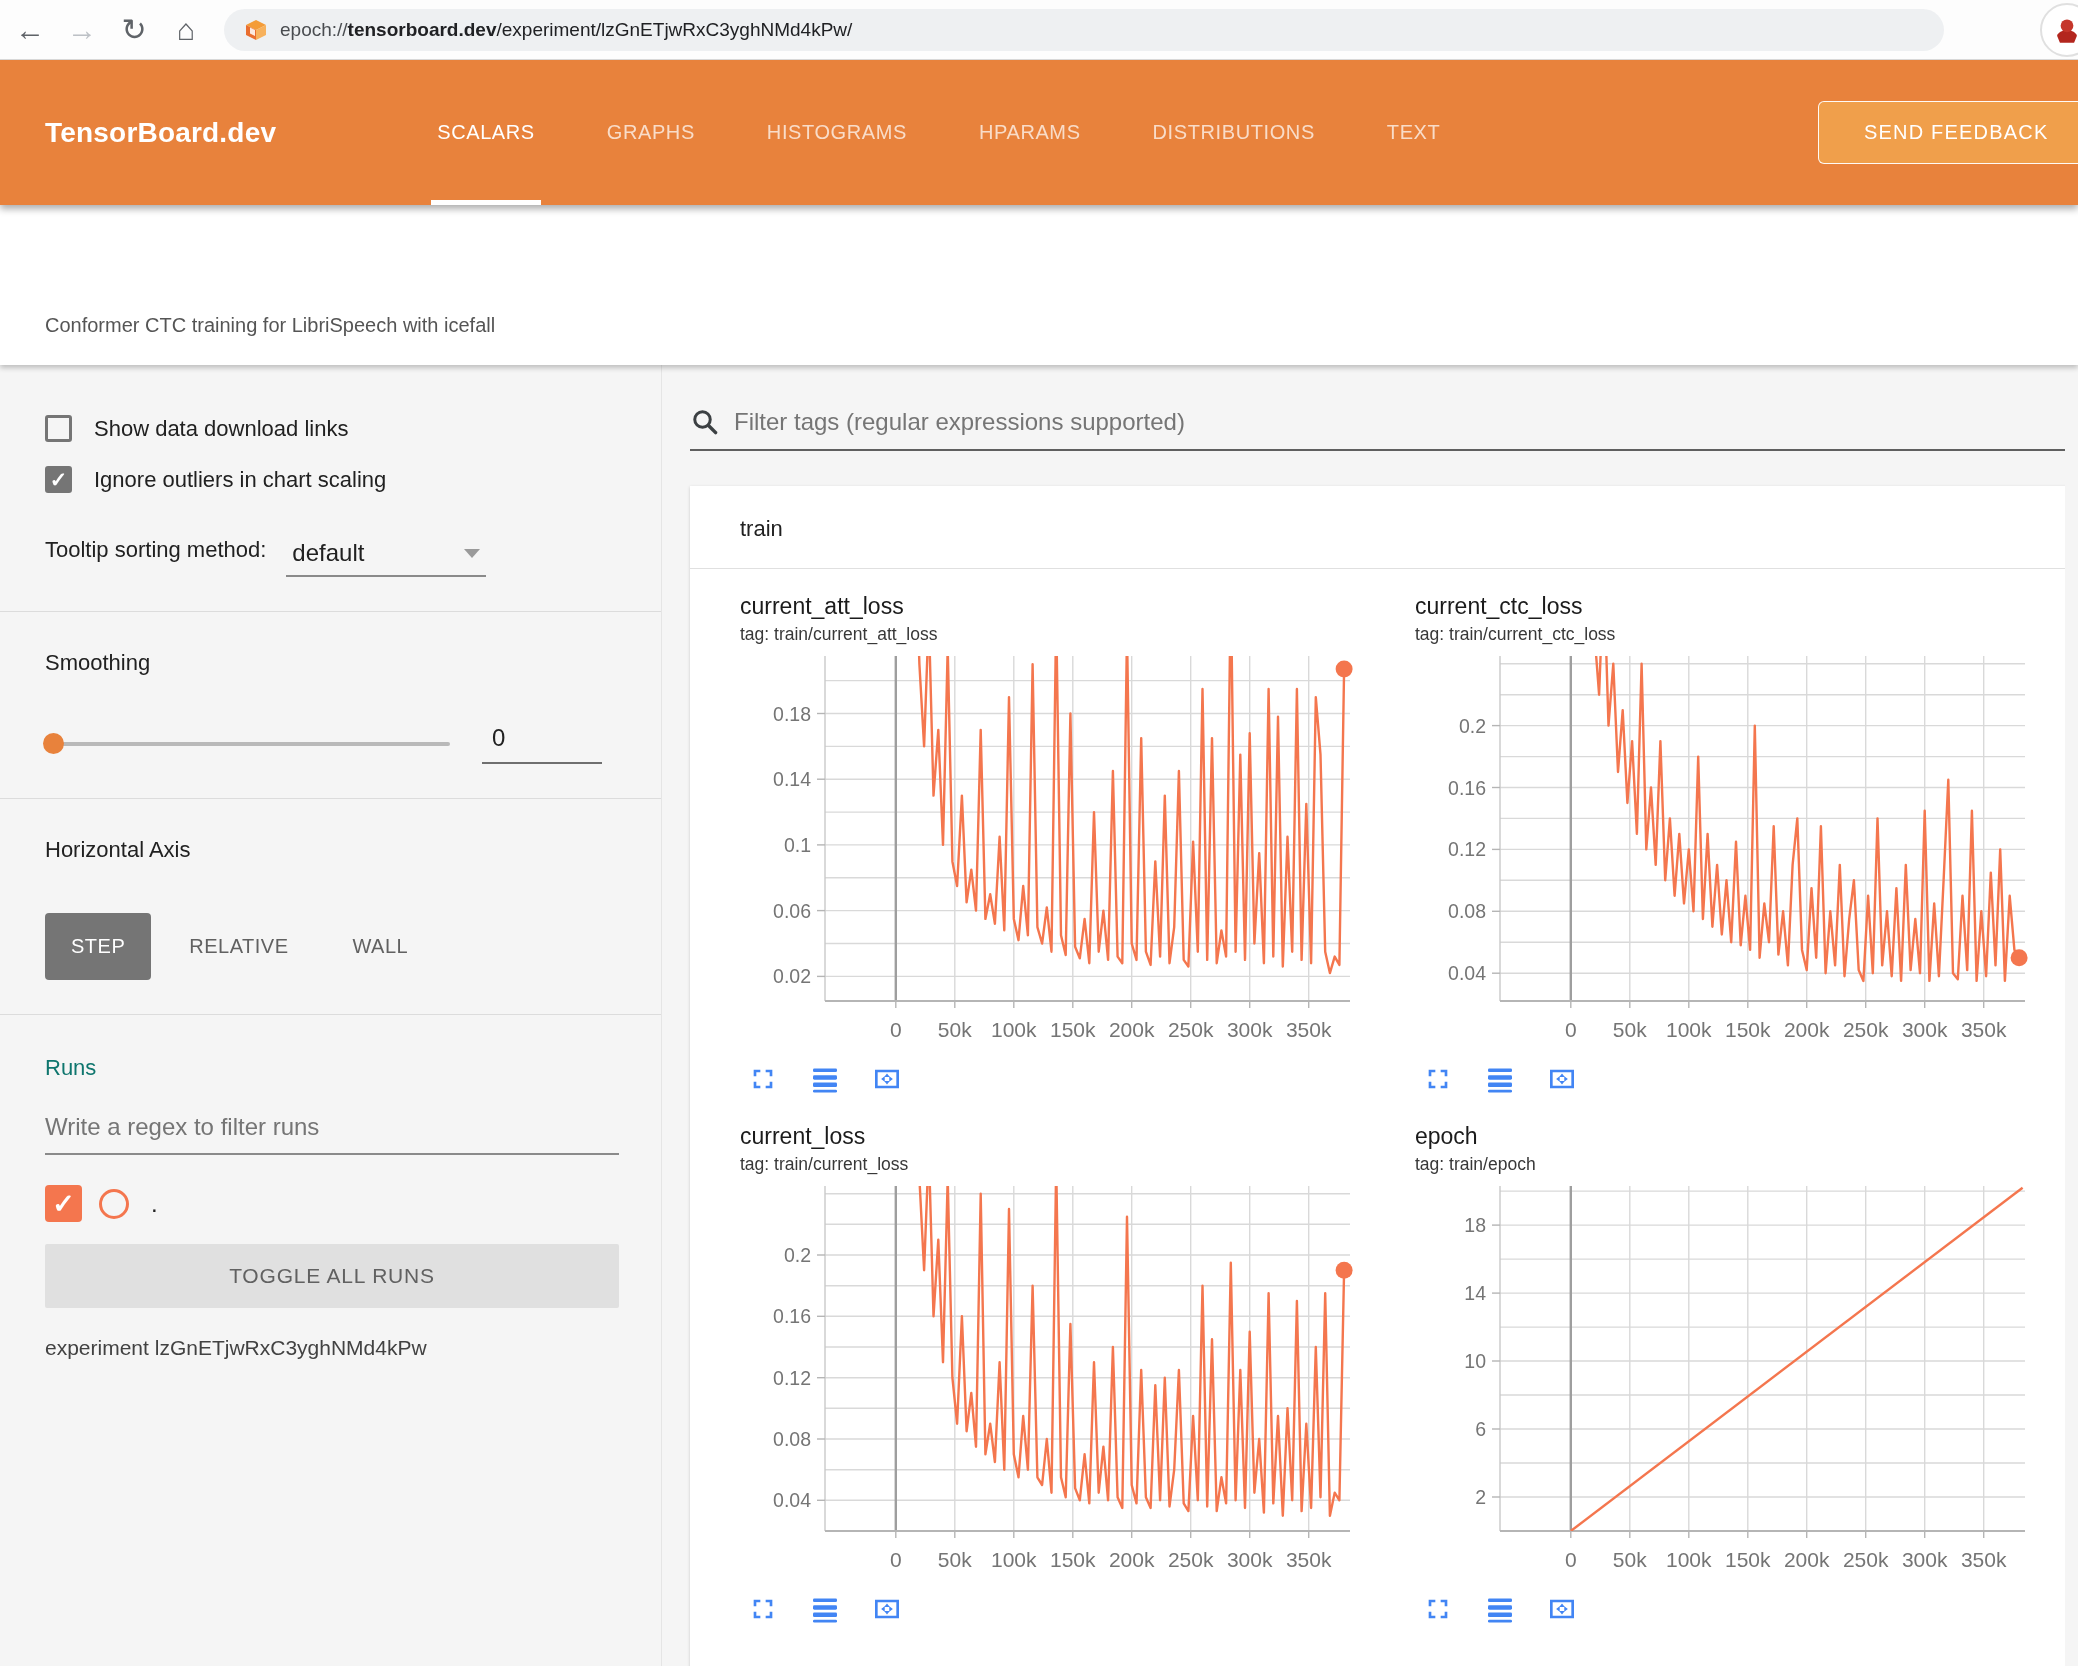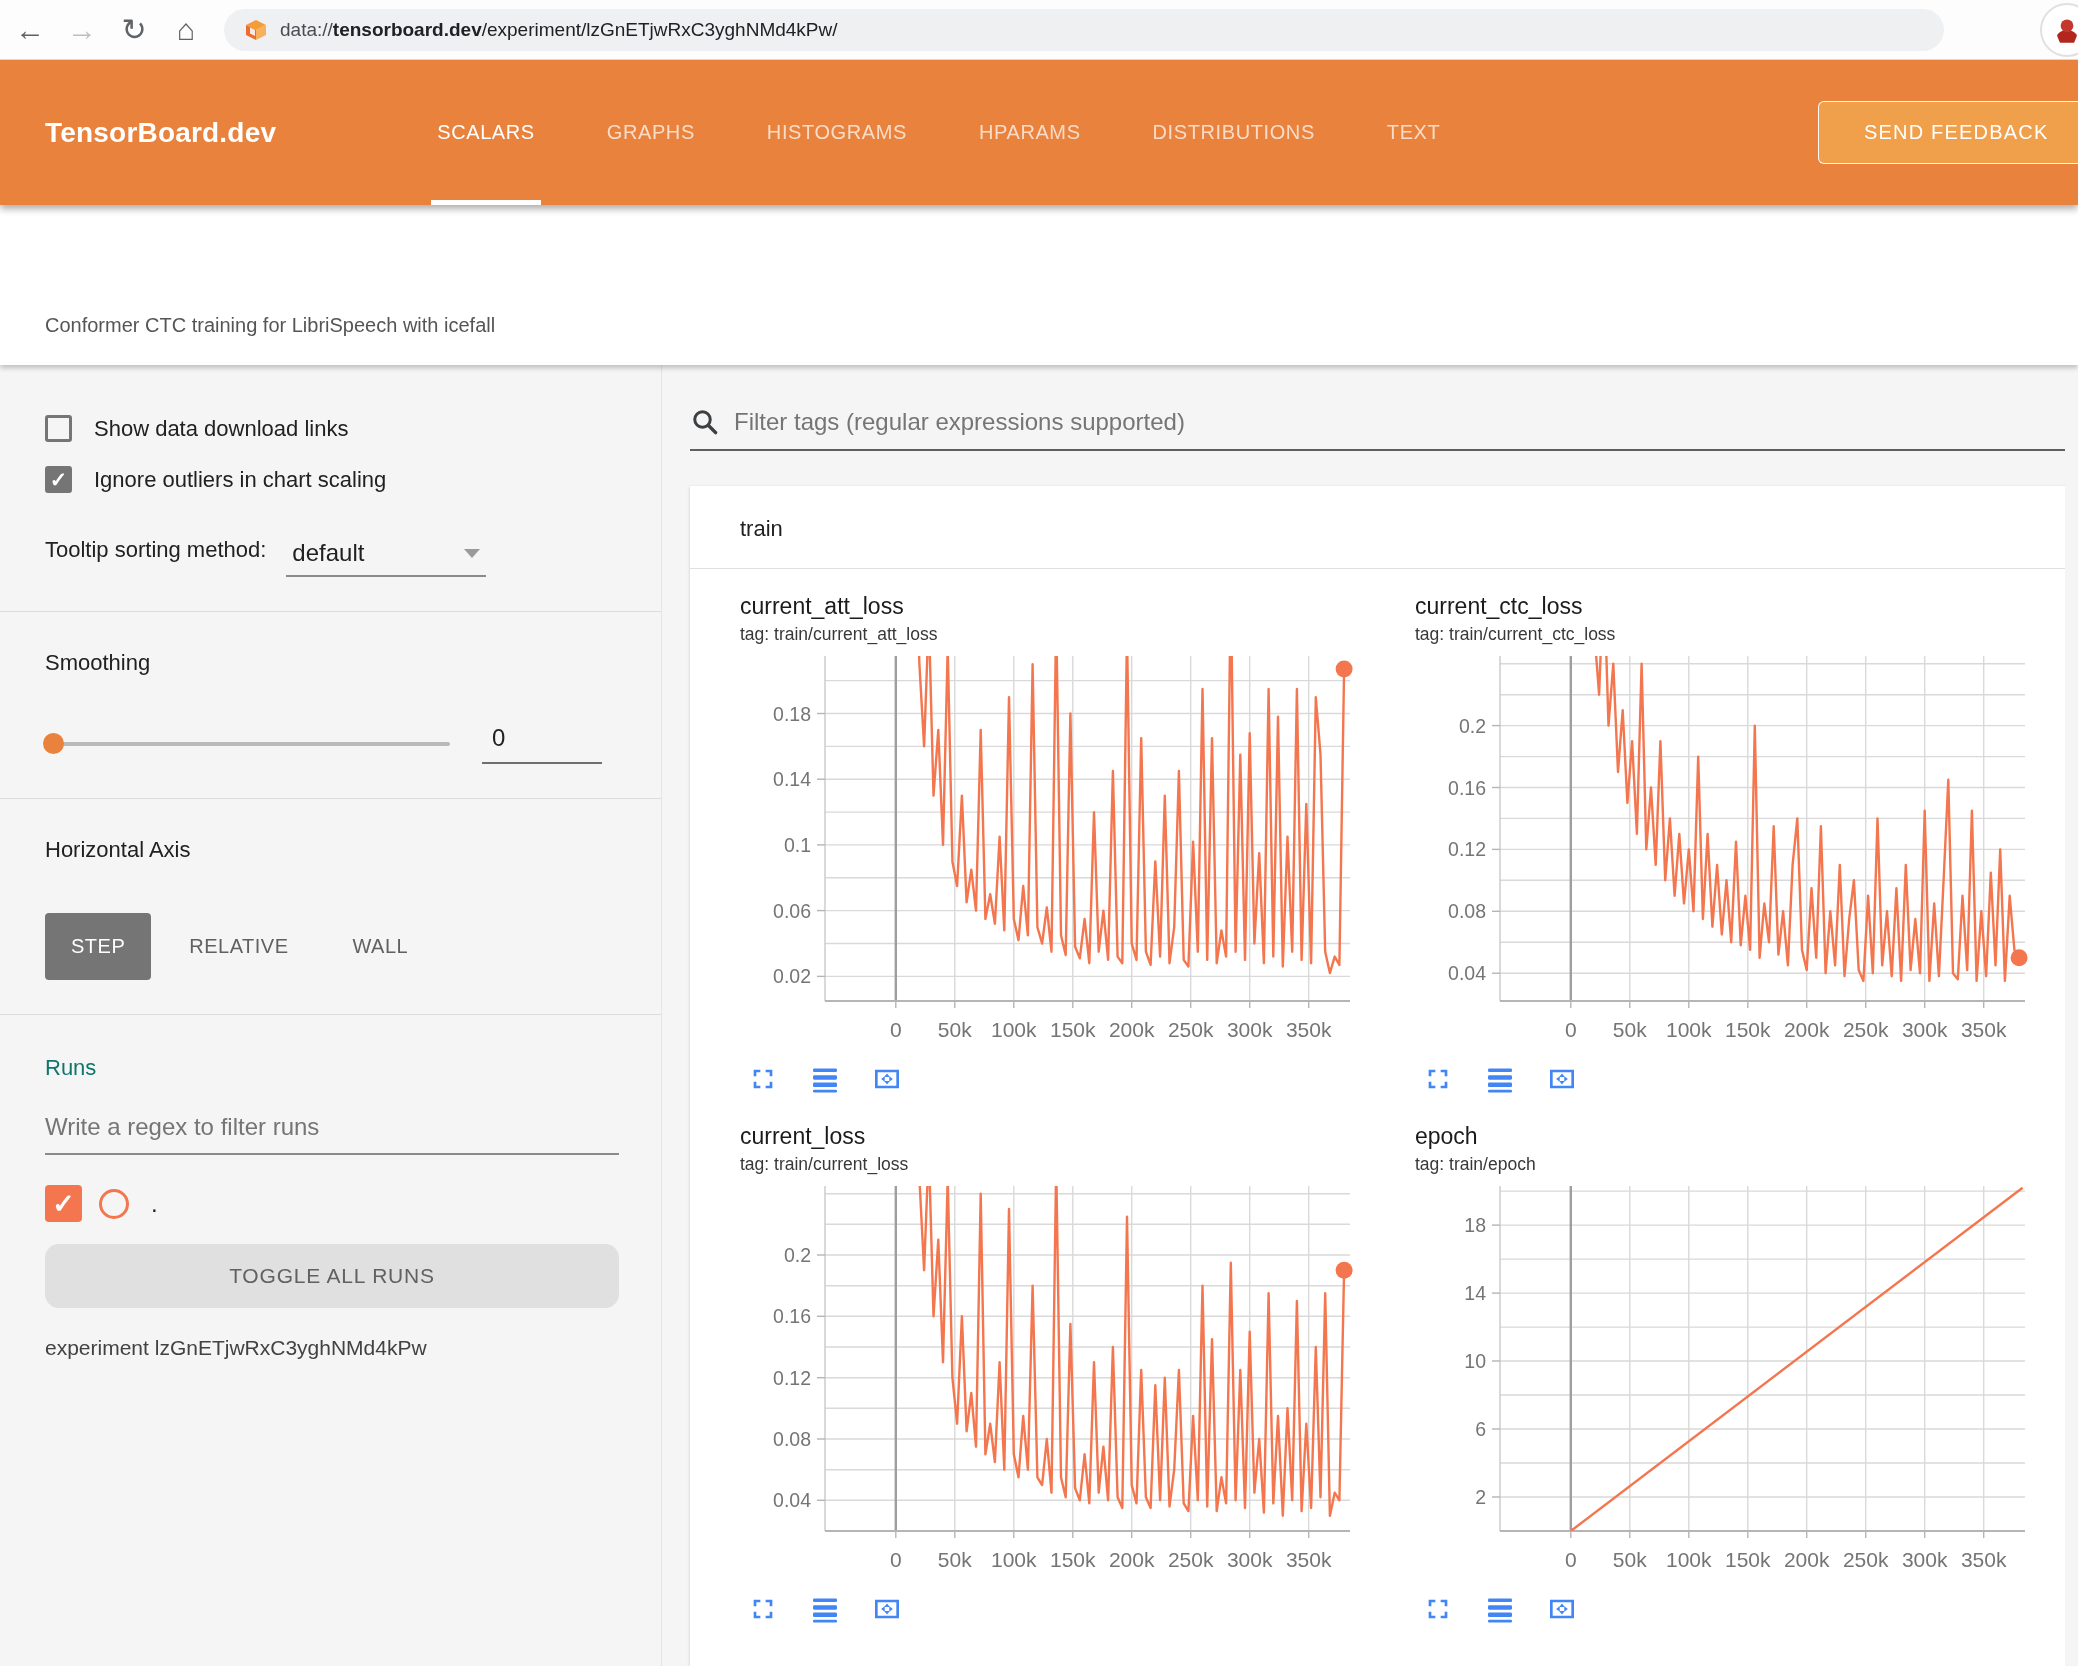--- a/index.html
+++ b/index.html
@@ -76,21 +76,21 @@
   .regex-input { display:block; width:100%; margin-top:28px; background:transparent; border:none;
     outline:none; border-bottom:2px solid #8a8a8a; font-size:24px; color:#212121;
     padding:4px 0 12px 0; font-family:"Liberation Sans", sans-serif; }
   .regex-input::placeholder { color:#757575; }
   .run-row { display:flex; align-items:center; margin-top:30px; }
   .run-cb { width:37px; height:37px; background:#f4764e; border-radius:4px; color:#fff;
     display:flex; align-items:center; justify-content:center; font-size:27px; font-weight:700; cursor:pointer; }
   .run-circle { width:30px; height:30px; border:3.5px solid #f4764e; border-radius:50%; margin-left:17px; }
   .run-name { margin-left:22px; font-size:24px; color:#212121; }
   .toggle-btn { margin-top:22px; width:100%; height:64px; background:#e0e0e0; border:none;
-    border-radius:14px; font-size:21px; letter-spacing:0.8px; color:#616161; cursor:pointer;
+    border-radius:2px; font-size:21px; letter-spacing:0.8px; color:#616161; cursor:pointer;
     font-family:"Liberation Sans", sans-serif; }
   .experiment { margin-top:28px; font-size:21px; color:#424242; }
 
   
   .main { margin-left:28px; width:1470px; padding-top:42px; }
   .filter-row { display:flex; align-items:center; border-bottom:2px solid #5f5f5f; padding-bottom:12px; }
   .filter-row svg { flex:0 0 auto; margin-right:14px; }
   .filter-input { flex:1; background:transparent; border:none; outline:none; font-size:24px;
     color:#212121; font-family:"Liberation Sans", sans-serif; }
   .filter-input::placeholder { color:#757575; }
@@ -114,21 +114,21 @@
   <div class="nav-btn disabled">→</div>
   <div class="nav-btn">↻</div>
   <div class="nav-btn">⌂</div>
   <div class="addr-bar">
     <svg class="favicon" viewBox="0 0 24 24">
       <polygon points="12,2 22,7 12,12 2,7" fill="#f49c38"></polygon>
       <polygon points="2,7 12,12 12,22 2,17" fill="#e96e2f"></polygon>
       <polygon points="22,7 12,12 12,22 22,17" fill="#f7b15c"></polygon>
       <polygon points="6,9.5 11,12 11,18 6,15.5" fill="#ffffff" opacity="0.85"></polygon>
     </svg>
-    <span class="url"><span class="scheme">data://</span><span class="domain">tensorboard.dev</span><span>/experiment/lzGnETjwRxC3yghNMd4kPw/</span></span>
+    <span class="url"><span class="scheme">epoch://</span><span class="domain">tensorboard.dev</span><span>/experiment/lzGnETjwRxC3yghNMd4kPw/</span></span>
   </div>
   <div class="avatar">
     <svg viewBox="0 0 24 24">
       <circle cx="12" cy="12" r="11" fill="#fff"></circle>
       <path d="M5 16c2-5 12-5 14 0l-2 5H7z" fill="#b3261e"></path>
       <circle cx="12" cy="9" r="4.5" fill="#c5362b"></circle>
     </svg>
   </div>
 </div>
 

